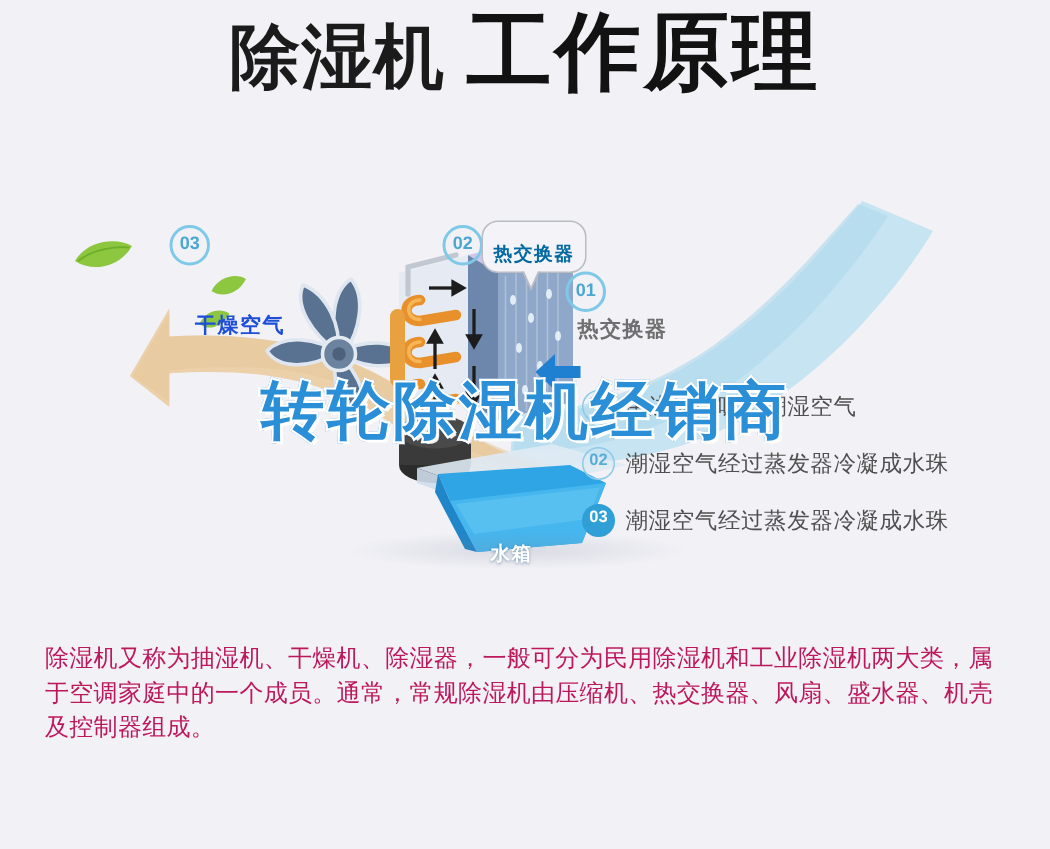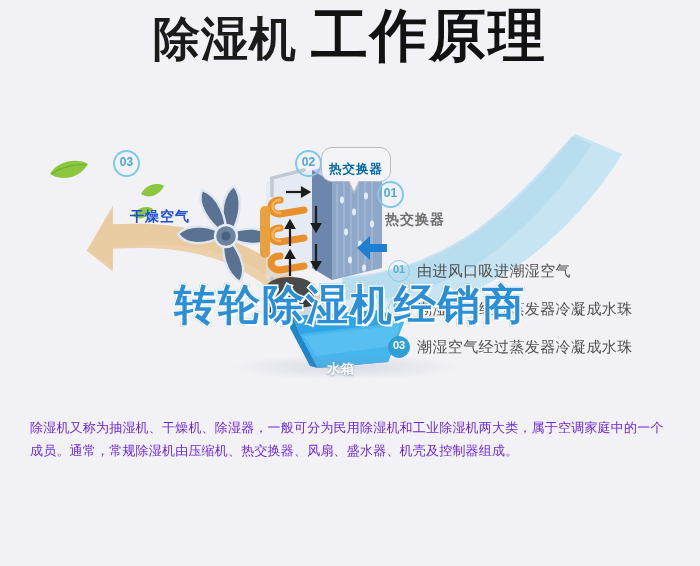--- a/index.html
+++ b/index.html
@@ -88,21 +88,21 @@
     border-right:6px solid transparent;border-top:13px solid #b9bcc4;
   }
   .callout:before{
     content:"";position:absolute;left:27px;bottom:-10px;z-index:2;
     width:0;height:0;border-left:5px solid transparent;
     border-right:5px solid transparent;border-top:11px solid #f4f4f8;
   }
 
   
   .watermark{
-    position:absolute;left:0;top:277px;width:700px;text-align:center;
+    position:absolute;left:0;top:246px;width:700px;text-align:center;
     font-size:42px;font-weight:900;letter-spacing:2px;
     color:#2a8fd6;white-space:nowrap;
     -webkit-text-stroke:3px #ffffff;
     paint-order:stroke fill;
     text-shadow:
       0 0 1px #ffffff,
       2px 2px 0 rgba(255,255,255,.9);
     z-index:30;pointer-events:none;
   }
   .watermark span{
@@ -118,21 +118,21 @@
     font-size:11px;font-weight:700;line-height:20px;text-align:center;
     margin-right:7px;
   }
   .sbadge.hollow{border:1.8px solid #8ecbe8;color:#56aed8;background:transparent;line-height:17px;}
   .sbadge.solid{background:#2f9fd6;color:#ffffff;border:1.8px solid #2f9fd6;line-height:17px;}
   .stext{font-size:15px;color:#4f4f4f;white-space:nowrap;letter-spacing:.4px;}
 
   
   .para{
     position:absolute;left:30px;width:645px;
-    font-size:13px;color:#6d28d9;line-height:23px;letter-spacing:.2px;
+    font-size:16px;color:#be185d;line-height:23px;letter-spacing:.2px;margin-top:12px;
   }
   #para1{top:416px;}
   #para2{top:480px;}
 </style>
 </head>
 <body>
 
 <div id="page">
 
   <div class="title-row">

